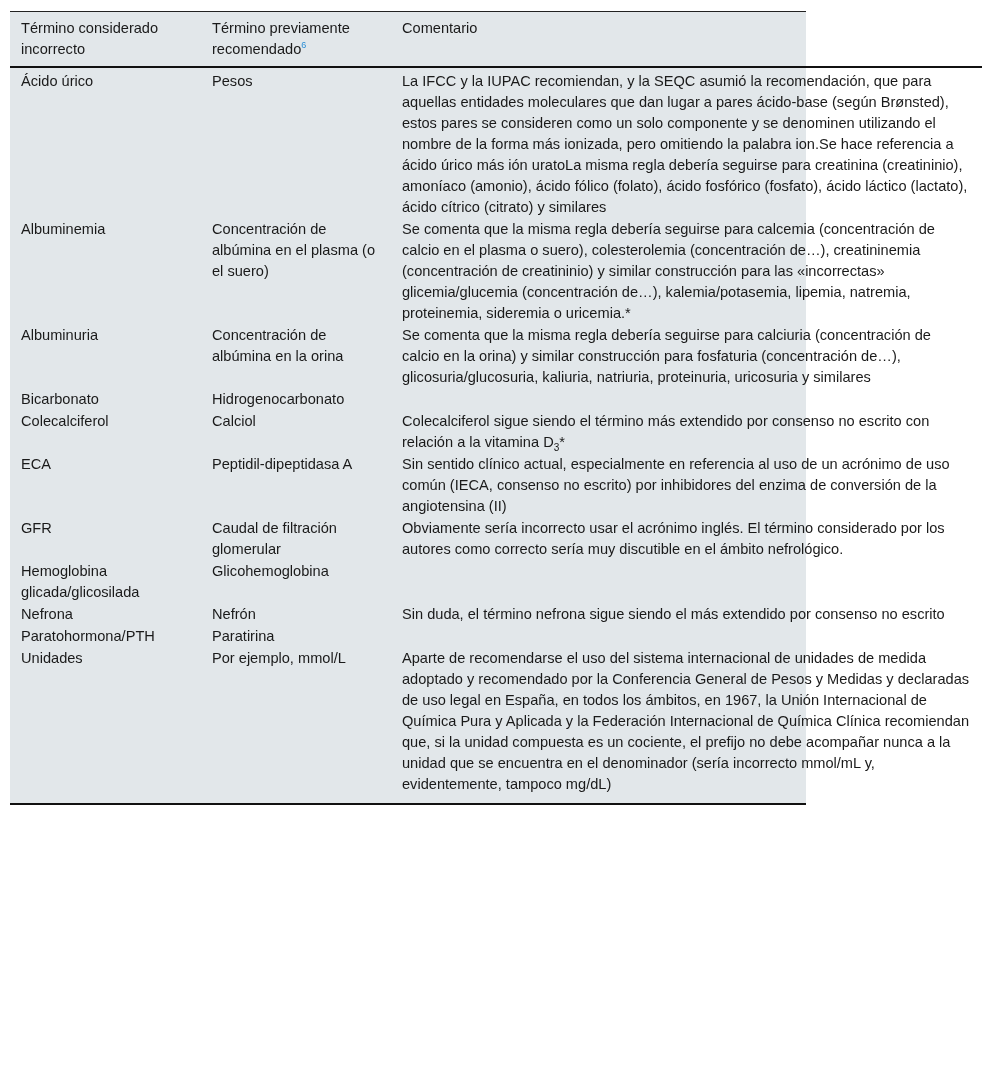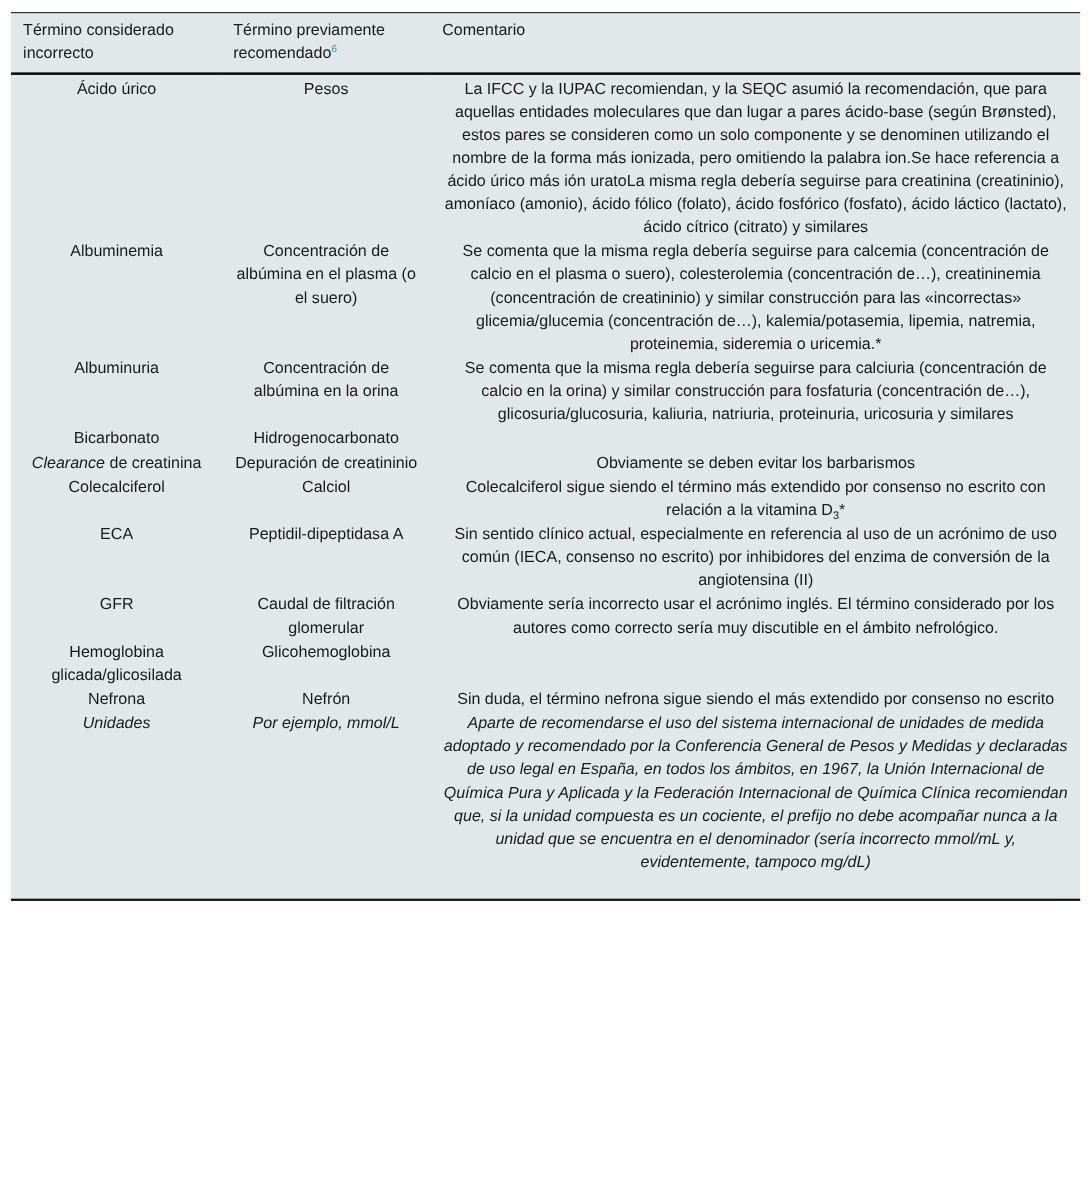--- a/index.html
+++ b/index.html
@@ -1,27 +1,27 @@
 <!DOCTYPE html>
 <html><head>
 <meta charset="utf-8">
 <style>
   html, body { margin: 0; padding: 0; background: #ffffff; }
   body { width: 992px; height: 1083px; position: relative; overflow: hidden;
          font-family: "Liberation Sans", sans-serif; font-size: 14.6px; color: #1a1a1a; }
-  .table-wrap { position: absolute; left: 10px; top: 11px; width: 972px; background: #e2e7ea;
+  .table-wrap { position: absolute; left: 10px; top: 11px; width: 796px; background: #e2e7ea;
                 border-top: 1px solid #222; border-bottom: 2px solid #111; }
   table { border-collapse: collapse; width: 100%; table-layout: fixed; }
   col.c1 { width: 191px; } col.c2 { width: 190px; } col.c3 { width: 591px; }
   th, td { text-align: left; vertical-align: top; font-weight: normal; line-height: 21px; padding: 0 10px 0 11px; }
   thead th { padding-top: 6px; padding-bottom: 6px; }
   thead tr { border-bottom: 2px solid #111; }
   tbody tr:first-child td { padding-top: 3px; }
-  tbody td { padding-bottom: 1px; text-align: center; }
-  tbody tr:last-child td { padding-bottom: 22px; font-style: italic; }
+  tbody td { padding-bottom: 1px; }
+  tbody tr:last-child td { padding-bottom: 8px; }
   sup.ref { color: #2b8fd6; font-size: 9px; vertical-align: super; line-height: 0; }
   sub { font-size: 10px; line-height: 0; }
   em { font-style: italic; }
 </style>
 </head>
 <body>
 
 <div class="table-wrap">
   <table>
     <colgroup>
@@ -51,25 +51,20 @@
           <td><span>Albuminuria</span></td>
           <td><span>Concentración de albúmina en la orina</span></td>
           <td><span>Se comenta que la misma regla debería seguirse para calciuria (concentración de calcio en la orina) y similar construcción para fosfaturia (concentración de…), glicosuria/glucosuria, kaliuria, natriuria, proteinuria, uricosuria y similares</span></td>
         </tr>
         <tr>
           <td><span>Bicarbonato</span></td>
           <td><span>Hidrogenocarbonato</span></td>
           <td><span></span></td>
         </tr>
         <tr>
-          <td><em>Clearance</em><span> de creatinina</span></td>
-          <td><span>Depuración de creatininio</span></td>
-          <td><span>Obviamente se deben evitar los barbarismos</span></td>
-        </tr>
-        <tr>
           <td><span>Colecalciferol</span></td>
           <td><span>Calciol</span></td>
           <td><span>Colecalciferol sigue siendo el término más extendido por consenso no escrito con relación a la vitamina D</span><sub>3</sub><span>*</span></td>
         </tr>
         <tr>
           <td><span>ECA</span></td>
           <td><span>Peptidil-dipeptidasa A</span></td>
           <td><span>Sin sentido clínico actual, especialmente en referencia al uso de un acrónimo de uso común (IECA, consenso no escrito) por inhibidores del enzima de conversión de la angiotensina (II)</span></td>
         </tr>
         <tr>
@@ -81,19 +76,24 @@
           <td><span>Hemoglobina glicada/glicosilada</span></td>
           <td><span>Glicohemoglobina</span></td>
           <td><span></span></td>
         </tr>
         <tr>
           <td><span>Nefrona</span></td>
           <td><span>Nefrón</span></td>
           <td><span>Sin duda, el término nefrona sigue siendo el más extendido por consenso no escrito</span></td>
         </tr>
         <tr>
+          <td><span>Paratohormona/PTH</span></td>
+          <td><span>Paratirina</span></td>
+          <td><span></span></td>
+        </tr>
+        <tr>
           <td><span>Unidades</span></td>
           <td><span>Por ejemplo, mmol/L</span></td>
           <td><span>Aparte de recomendarse el uso del sistema internacional de unidades de medida adoptado y recomendado por la Conferencia General de Pesos y Medidas y declaradas de uso legal en España, en todos los ámbitos, en 1967, la Unión Internacional de Química Pura y Aplicada y la Federación Internacional de Química Clínica recomiendan que, si la unidad compuesta es un cociente, el prefijo no debe acompañar nunca a la unidad que se encuentra en el denominador (sería incorrecto mmol/mL y, evidentemente, tampoco mg/dL)</span></td>
         </tr>
       </tbody>
   </table>
 </div>
 
 </body></html>

